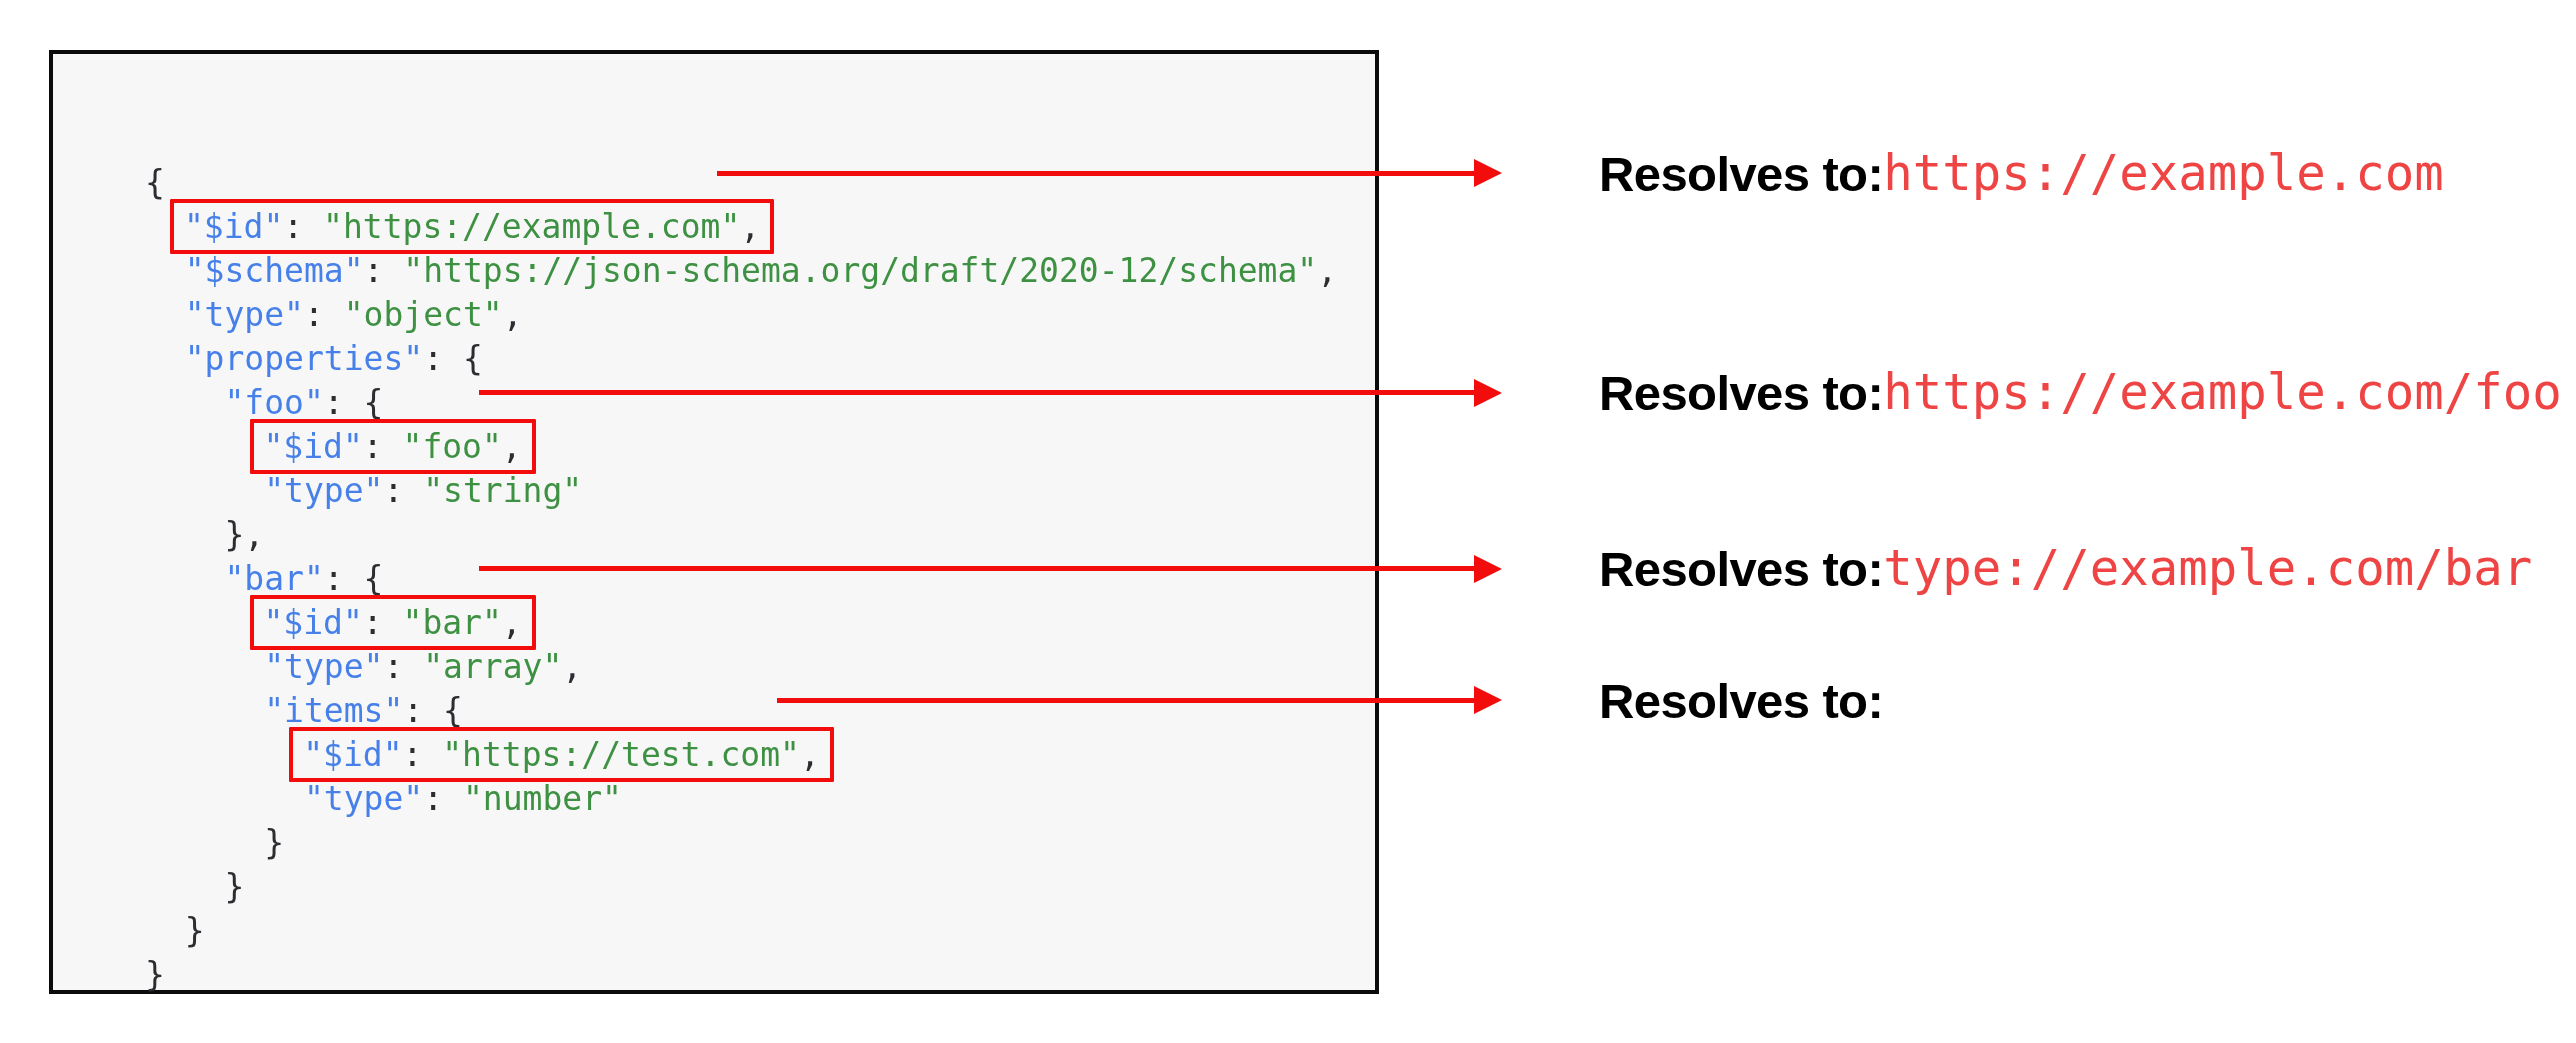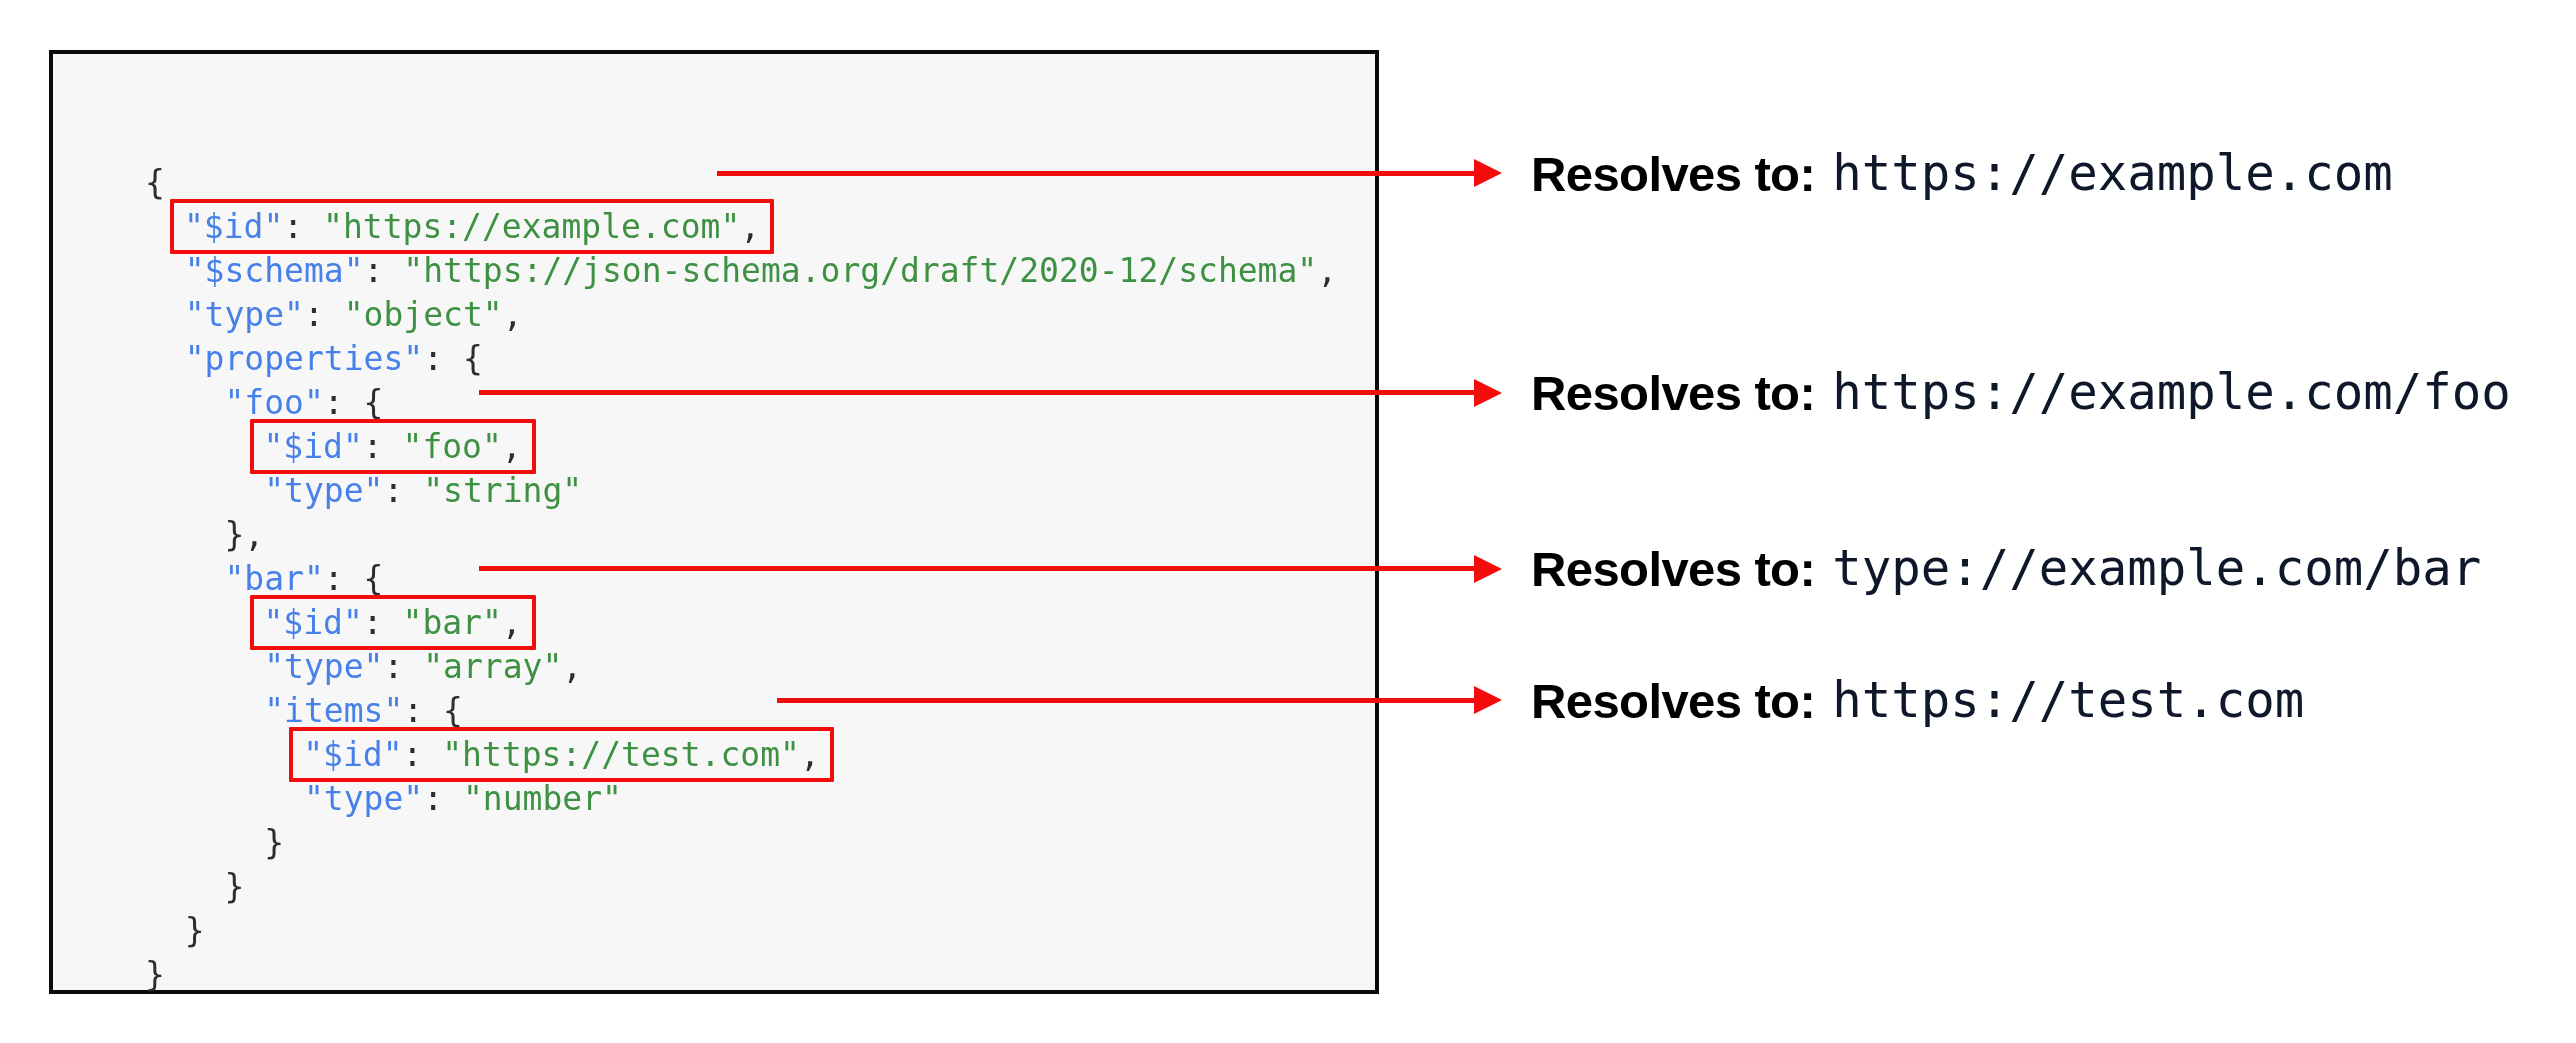--- a/index.html
+++ b/index.html
@@ -44,38 +44,37 @@
   }
   .arrow-head {
     position: absolute;
     width: 0; height: 0;
     border-top: 14px solid transparent;
     border-bottom: 14px solid transparent;
     border-left: 28px solid #f20c0c;
   }
   .annotation-row {
     position: absolute;
-    left: 1531px;
+    left: 1599px;
     height: 67px;
     display: flex;
     align-items: center;
     white-space: nowrap;
   }
   .annotation-label {
     font-family: "Liberation Sans", sans-serif;
     font-weight: bold;
     font-size: 49px;
     letter-spacing: -0.6px;
     color: #000000;
   }
   .annotation-url {
     font-family: "DejaVu Sans Mono", monospace;
     font-size: 49px;
-    color: #0f172a;
-    margin-left: 17px;
+    color: #ef4444;
   }
 </style>
 </head>
 <body>
 
 <div id="canvas">
   <div class="code-box">
     <pre class="code" id="code-pre"><span><span class="tok-p">{</span></span>
 <span>  <span class="hl"><span class="tok-k">"$id"</span><span class="tok-p">: </span><span class="tok-s">"https://example.com"</span><span class="tok-p">,</span></span></span>
 <span>  <span class="tok-k">"$schema"</span><span class="tok-p">: </span><span class="tok-s">"https://json-schema.org/draft/2020-12/schema"</span><span class="tok-p">,</span></span>
@@ -114,17 +113,16 @@
       <div class="annotation-row" style="top: 359px;">
         <span class="annotation-label">Resolves to:</span>
         <span class="annotation-url">https://example.com/foo</span>
       </div>
       <div class="annotation-row" style="top: 535px;">
         <span class="annotation-label">Resolves to:</span>
         <span class="annotation-url">type://example.com/bar</span>
       </div>
       <div class="annotation-row" style="top: 667px;">
         <span class="annotation-label">Resolves to:</span>
-        <span class="annotation-url">https://test.com</span>
       </div>
     </div>
 </div>
 
 
 </body></html>

